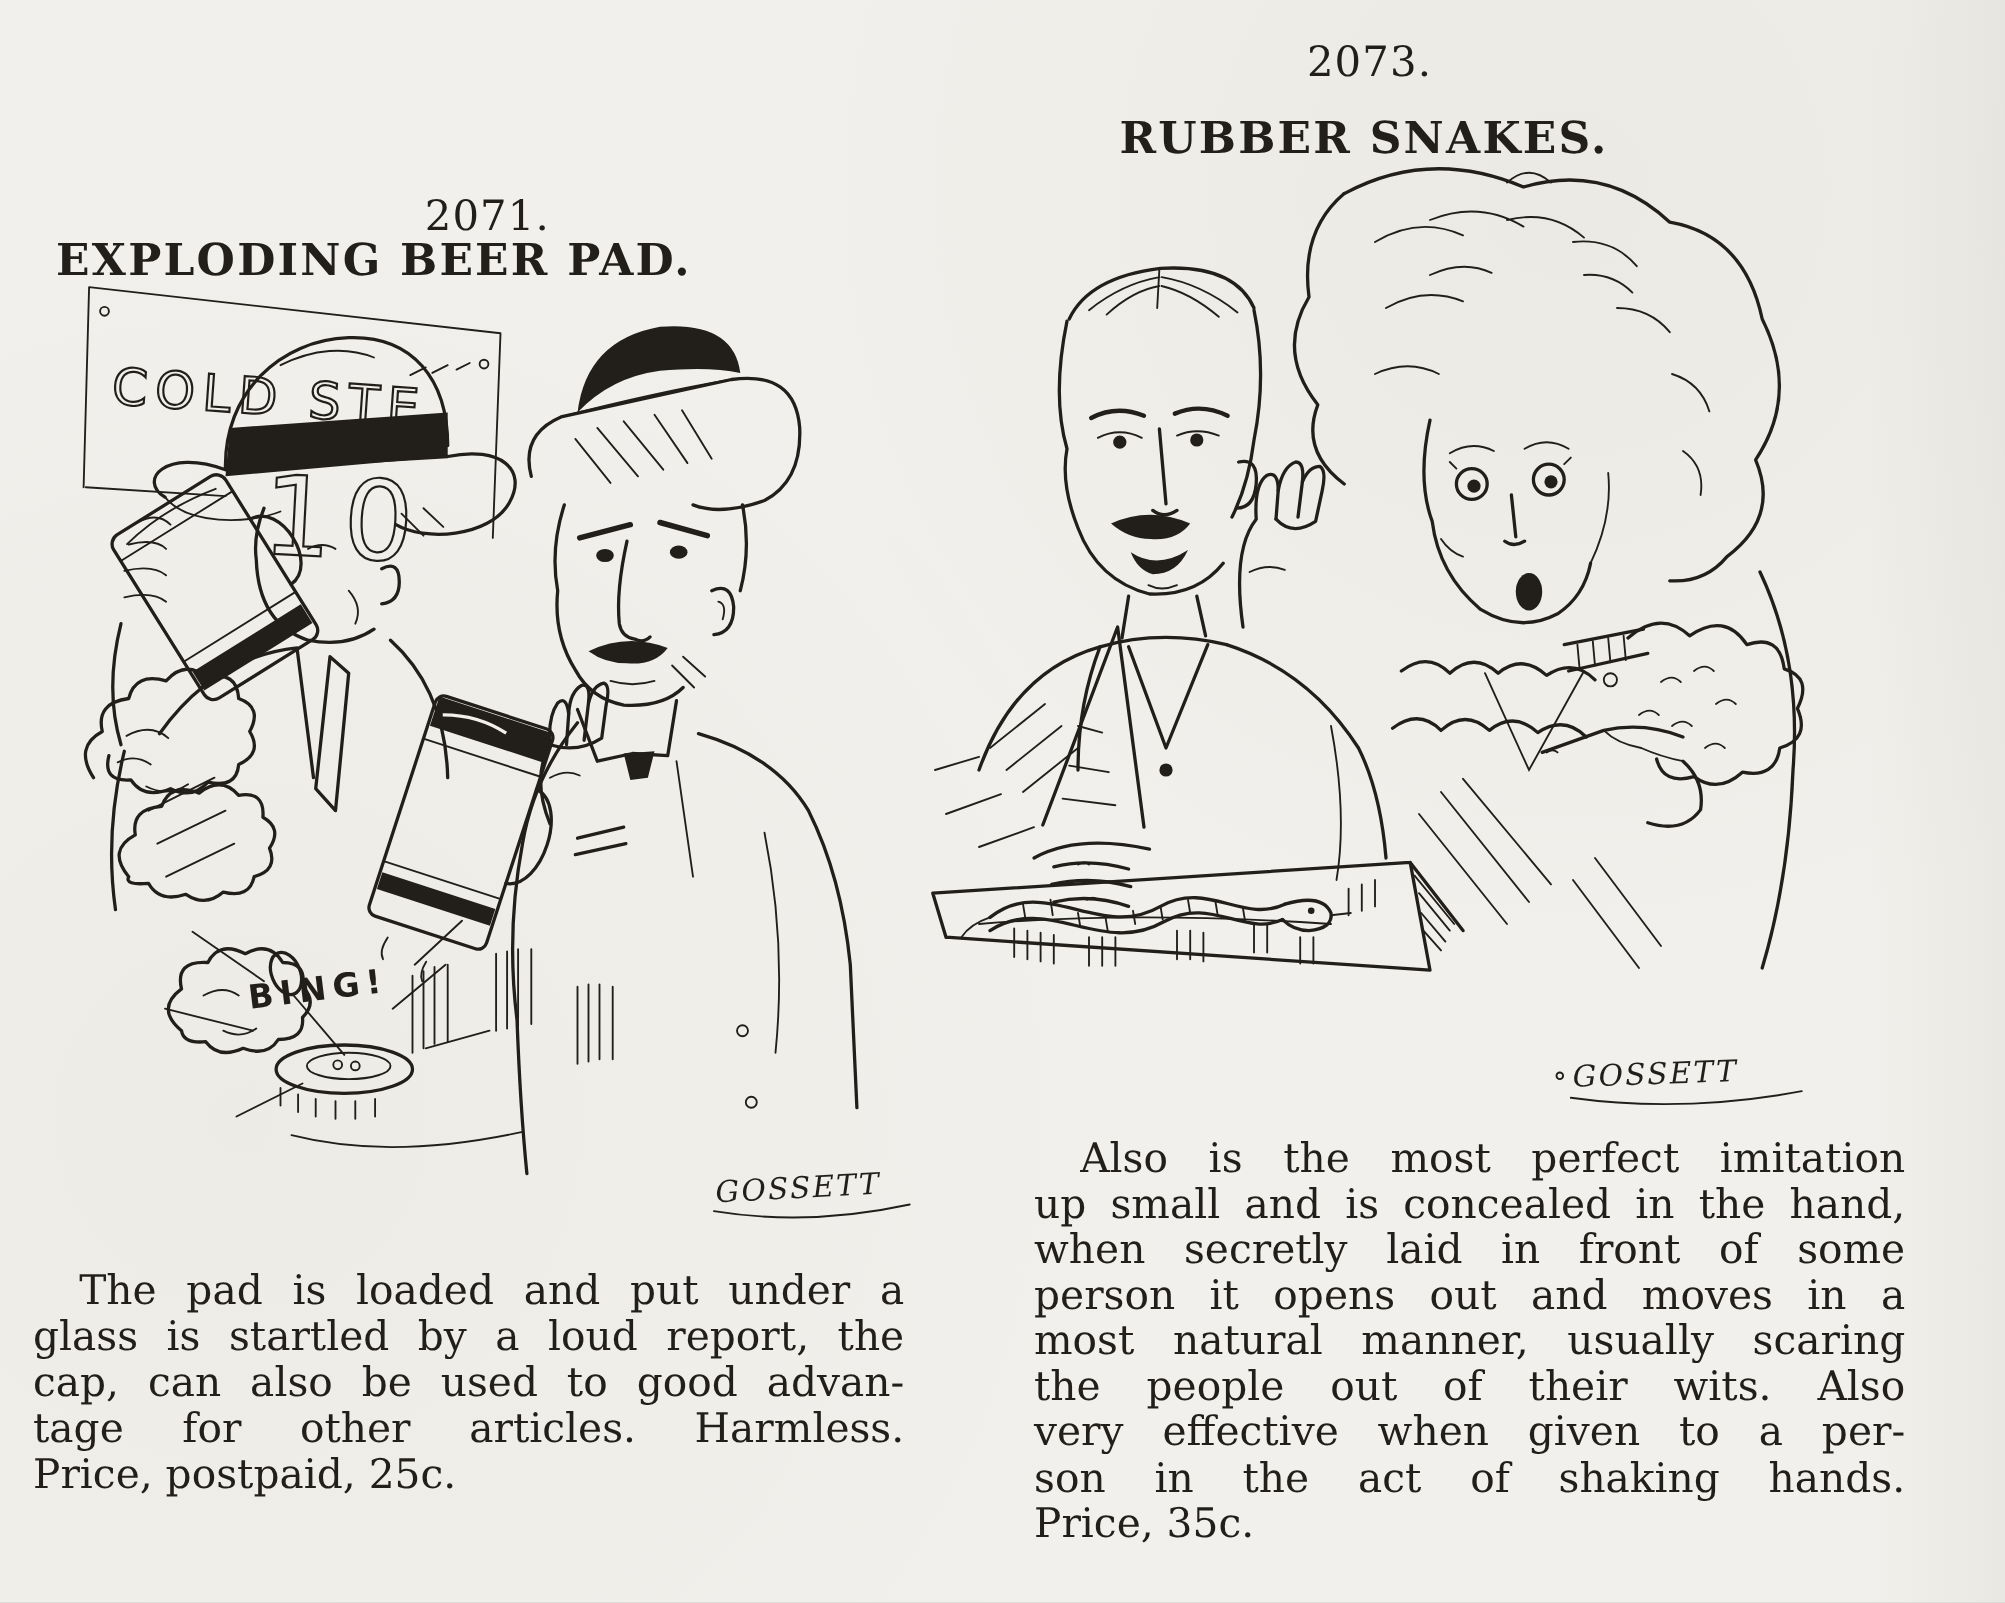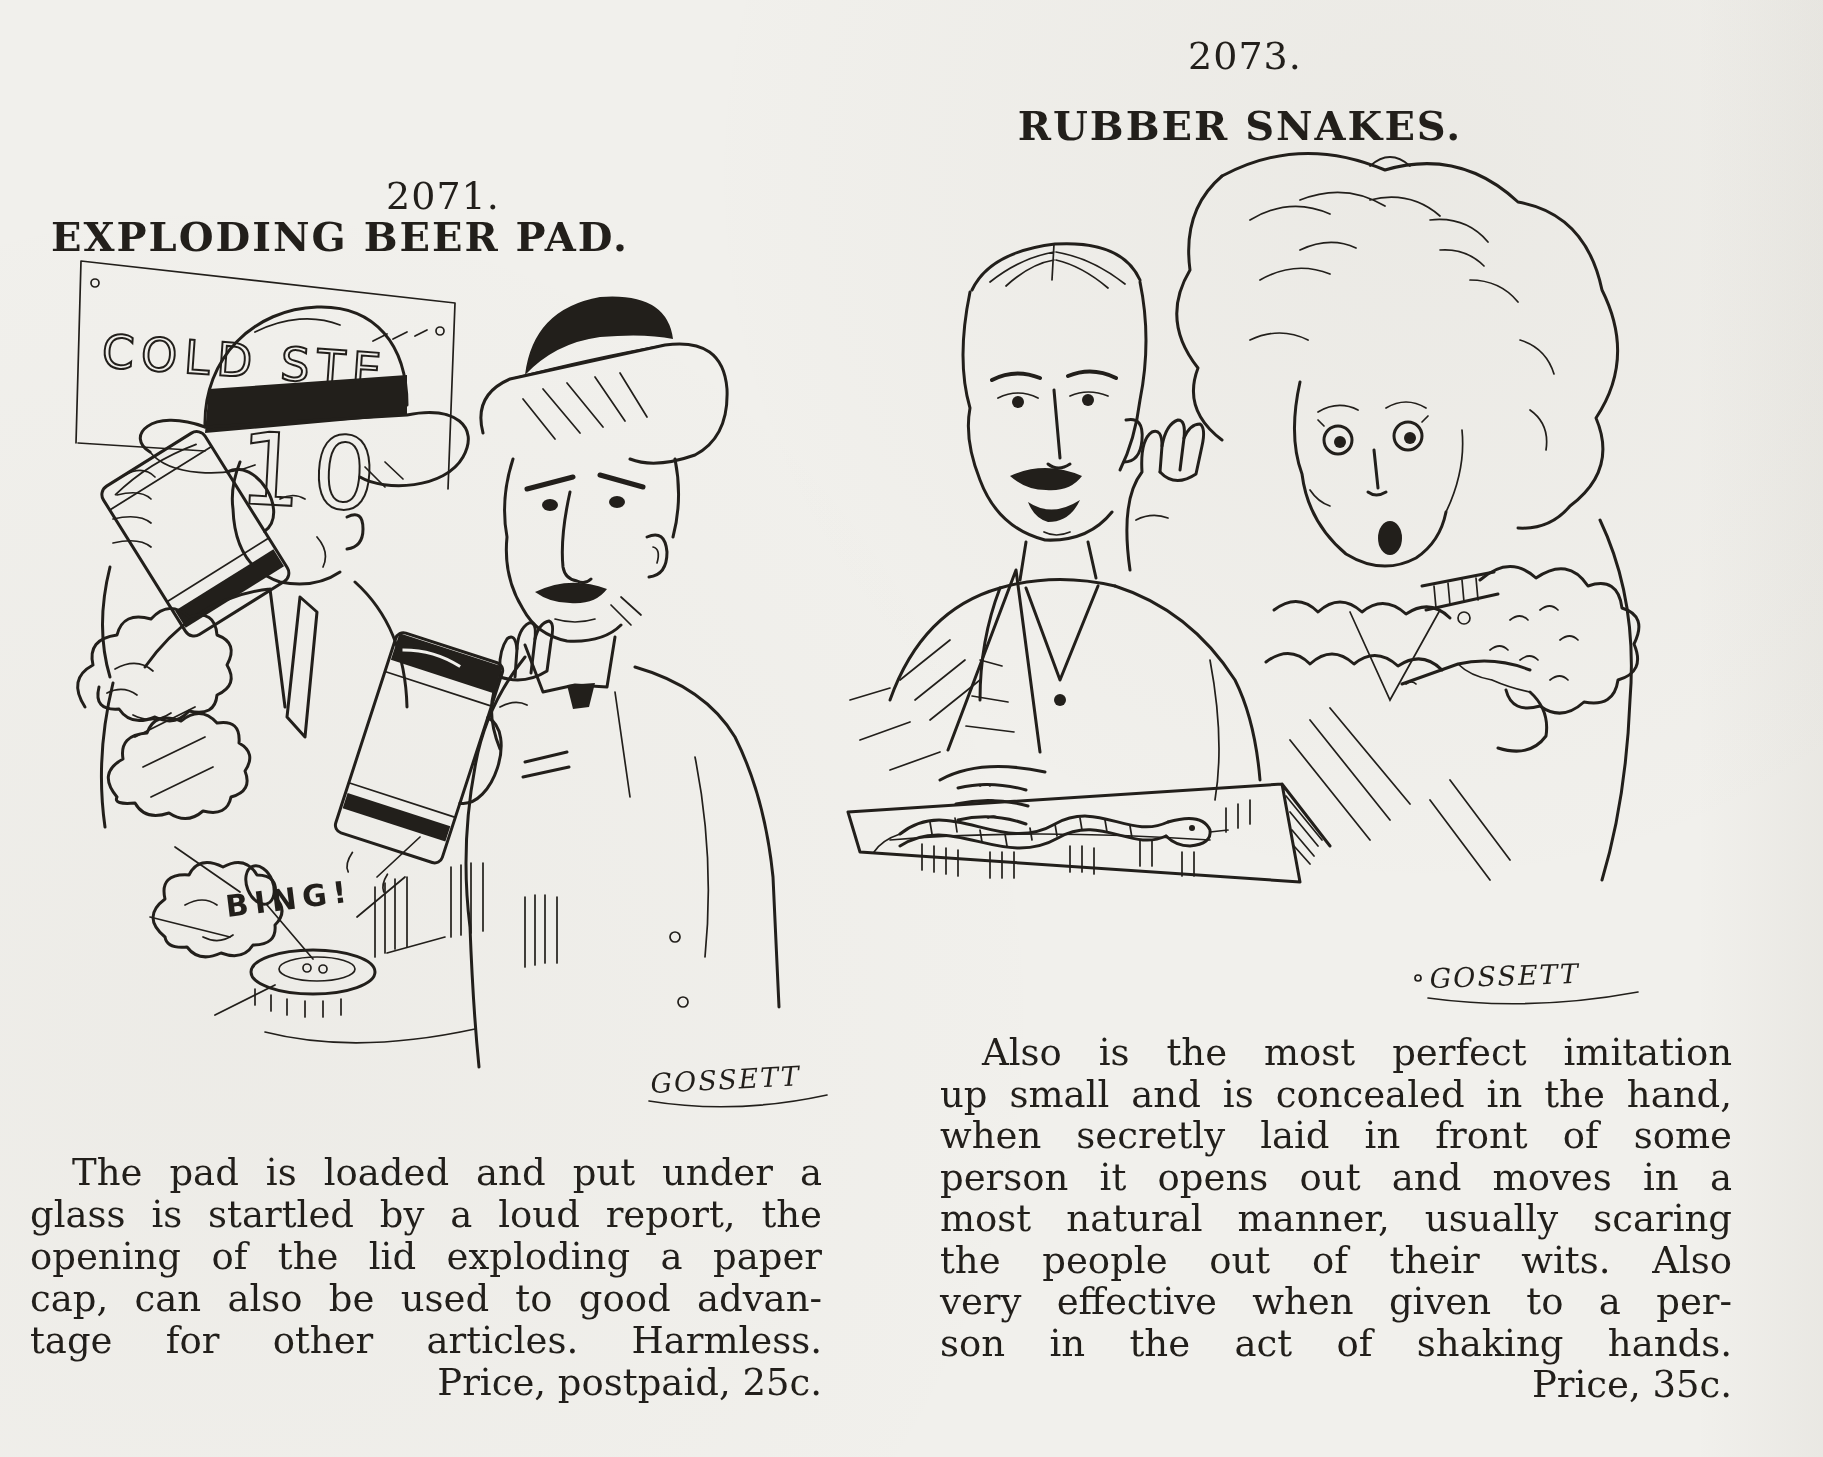--- a/index.html
+++ b/index.html
@@ -20,21 +20,21 @@
   .heading-number{
     font-weight:normal;font-size:38px;letter-spacing:1px;text-align:center;
   }
   .heading-title{
     font-weight:bold;font-size:40px;letter-spacing:2px;text-align:center;white-space:nowrap;
   }
   .para{font-size:37px;line-height:42px;}
   .para-right{font-size:37px;line-height:41.5px;}
   .bl{white-space:nowrap;}
   .jl{text-align:justify;text-align-last:justify;}
-  .ll{text-align:right;}
+  .ll{text-align:left;}
   .first{text-indent:42px;}
   .illustration svg{display:block;width:100%;height:100%;}
   .ink-line{fill:none;stroke:#221f1b;stroke-width:3;stroke-linecap:round;stroke-linejoin:round;}
   .ink-thin{fill:none;stroke:#221f1b;stroke-width:1.7;stroke-linecap:round;}
   .ink-fill{fill:#221f1b;stroke:none;}
   .outline-text{fill:none;stroke:#221f1b;stroke-width:2;font-family:"DejaVu Sans","Liberation Sans",sans-serif;}
   .hand-text{fill:#221f1b;font-family:"DejaVu Sans","Liberation Sans",sans-serif;font-weight:bold;}
   .sig-text{fill:#221f1b;font-family:"DejaVu Serif","Liberation Serif",serif;font-style:italic;font-size:27px;letter-spacing:2px;}
 </style>
 </head>
@@ -149,21 +149,20 @@
       <g>
         <text class="sig-text" x="596" y="856" transform="rotate(-3 596 856)">GOSSETT</text>
         <path class="ink-thin" d="M594,864 Q680,878 772,858"></path>
       </g>
     </svg>
   </div>
 
   <div class="abs para" style="left:30px;top:1152px;width:792px;">
     <div class="bl jl first">The pad is loaded and put under a</div>
     <div class="bl jl">glass is startled by a loud report, the</div>
-    <div class="bl jl">opening of the lid exploding a paper</div>
     <div class="bl jl">cap, can also be used to good advan-</div>
     <div class="bl jl">tage for other articles.  Harmless.</div>
     <div class="bl ll">Price, postpaid, 25c.</div>
   </div>
 
   <div class="abs heading-number" style="left:840px;top:34px;width:810px;">2073.</div>
   <div class="abs heading-title" style="left:835px;top:102px;width:810px;">RUBBER SNAKES.</div>
 
   <div class="abs illustration" style="left:830px;top:140px;width:820px;height:880px;">
     <svg viewBox="0 0 820 880">

